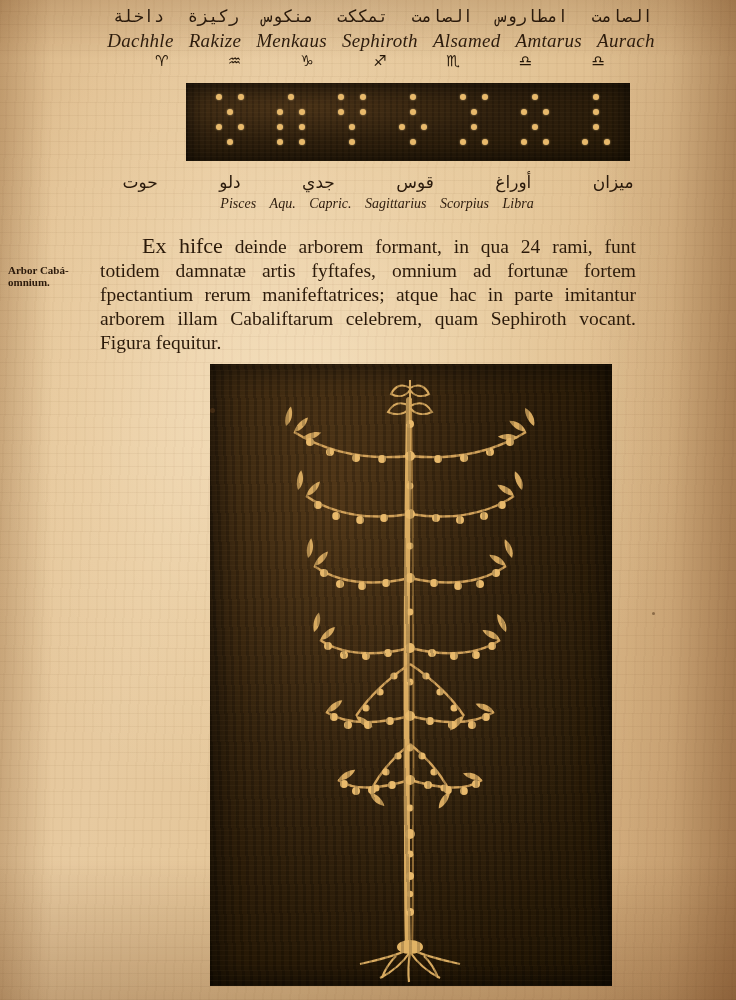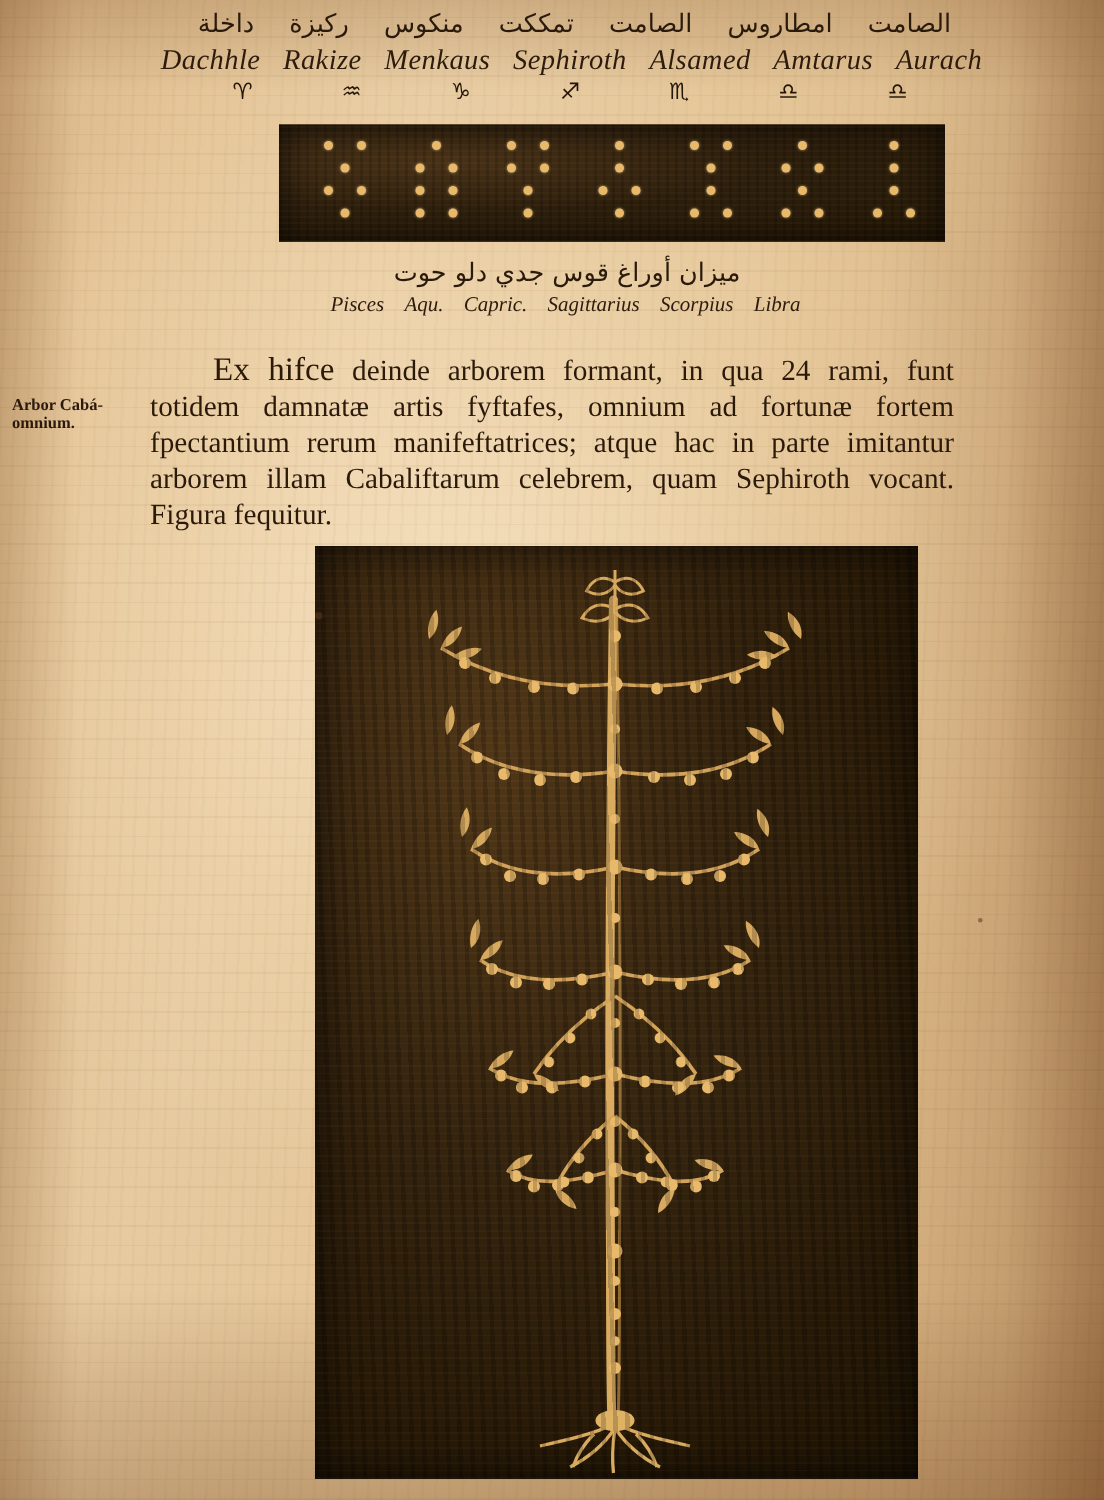--- a/index.html
+++ b/index.html
@@ -60,21 +60,21 @@
     font-family: "DejaVu Sans", sans-serif;
     direction: rtl;
     white-space: nowrap;
   }
   #arabic-top {
     top: 6px;
     font-size: 17px;
     letter-spacing: 0px;
     padding-left: 30px;
   }
-  #arabic-top span { margin: 0 9px; }
+  #arabic-top span { margin: 0 9px; font-family: Liberation Mono, monospace; }
 
   
   #translit-top {
     position: absolute;
     top: 30px; left: 0; right: 0;
     text-align: center;
     font-family: "Liberation Serif", serif;
     font-style: italic;
     font-size: 19px;
     color: #2d1c0d;
@@ -138,21 +138,21 @@
     position: absolute;
     top: 172px; left: 0; right: 0;
     text-align: center;
     font-family: "DejaVu Sans", sans-serif;
     font-size: 17px;
     color: #2a1a0c;
     direction: rtl;
     padding-left: 20px;
     white-space: nowrap;
   }
-  #arabic-bottom span { margin: 0 0; }
+  #arabic-bottom span { margin: 0 28px; }
 
   #translit-bottom {
     position: absolute;
     top: 196px; left: 0; right: 0;
     text-align: center;
     font-family: "Liberation Serif", serif;
     font-style: italic;
     font-size: 14px;
     color: #2d1c0d;
     padding-left: 18px;

